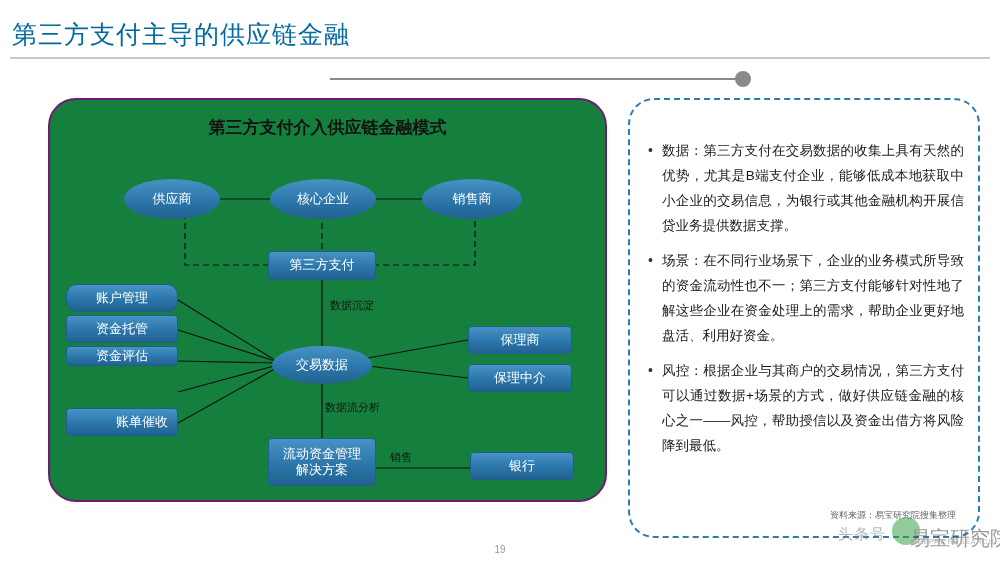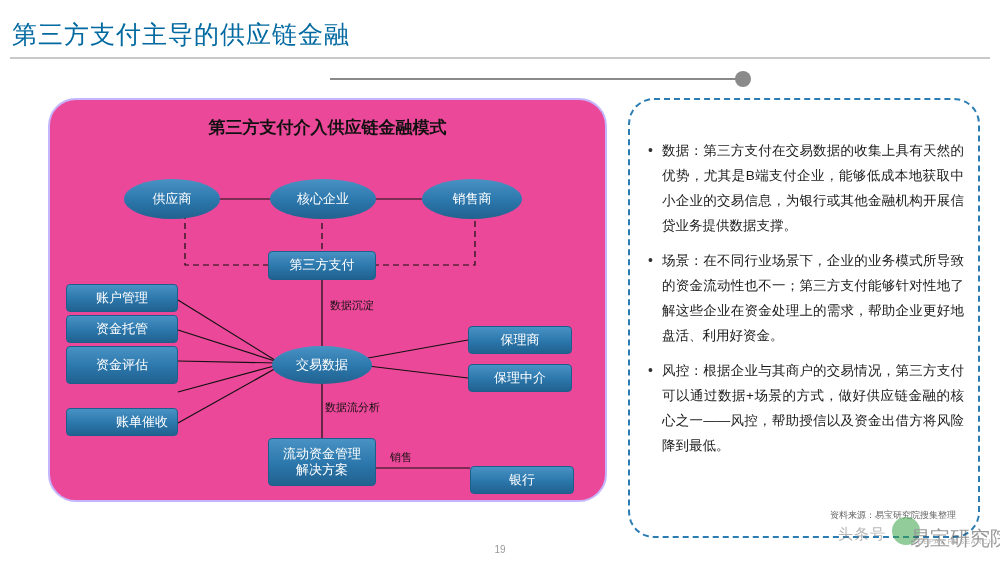--- a/index.html
+++ b/index.html
@@ -57,23 +57,23 @@
     border-radius: 50%;
     background: #8a8a8a;
   }
   
   .left-panel {
     position: absolute;
     left: 48px;
     top: 98px;
     width: 555px;
     height: 400px;
-    border: 2px solid #c4b5fd;
+    border: 2px solid #701a75;
     border-radius: 28px;
-    background: #ec4899;
+    background: #15803d;
   }
   .left-title {
     position: absolute;
     left: 0;
     top: 16px;
     width: 555px;
     text-align: center;
     font-size: 17px;
     font-weight: bold;
     color: #111111;
@@ -260,27 +260,27 @@
       <span>核心企业</span>
     </div>
     <div class="node ellipse grad" style="left:372px; top:79px; width:100px; height:40px;">
       <span>销售商</span>
     </div>
 
     <div class="node rect grad" style="left:218px; top:151px; width:108px; height:29px;text-align:right;">
       <span>第三方支付</span>
     </div>
 
-    <div class="node rect grad" style="left:16px; top:184px; width:112px; height:28px;">
+    <div class="node rect grad" style="left:16px; top:184px; width:112px; height:28px;border-radius:11px;">
       <span>账户管理</span>
     </div>
     <div class="node rect grad" style="left:16px; top:215px; width:112px; height:28px;">
       <span>资金托管</span>
     </div>
-    <div class="node rect grad" style="left:16px; top:246px; width:112px; height:38px;">
+    <div class="node rect grad" style="left:16px; top:246px; width:112px; height:20px;">
       <span>资金评估</span>
     </div>
     <div class="node rect grad" style="left:16px; top:308px; width:112px; height:28px;padding-left:40px;">
       <span>账单催收</span>
     </div>
 
     <div class="node ellipse grad" style="left:222px; top:246px; width:100px; height:38px;">
       <span>交易数据</span>
     </div>
 
@@ -289,21 +289,21 @@
     </div>
     <div class="node rect grad" style="left:418px; top:264px; width:104px; height:28px;">
       <span>保理中介</span>
     </div>
 
     <div class="node rect grad" style="left:218px; top:338px; width:108px; height:48px; white-space:pre-line;">
       <span>流动资金管理
 解决方案</span>
     </div>
 
-    <div class="node rect grad" style="left:420px; top:366px; width:104px; height:28px;align-items:center;">
+    <div class="node rect grad" style="left:420px; top:352px; width:104px; height:28px;align-items:center;">
       <span>银行</span>
     </div>
 
     <div class="edge-label" style="left:280px; top:198px;">数据沉淀</div>
     <div class="edge-label" style="left:275px; top:300px;">数据流分析</div>
     <div class="edge-label" style="left:340px; top:350px;">销售</div>
   </div>
 
   <div class="right-panel">
     <div class="bullets">

